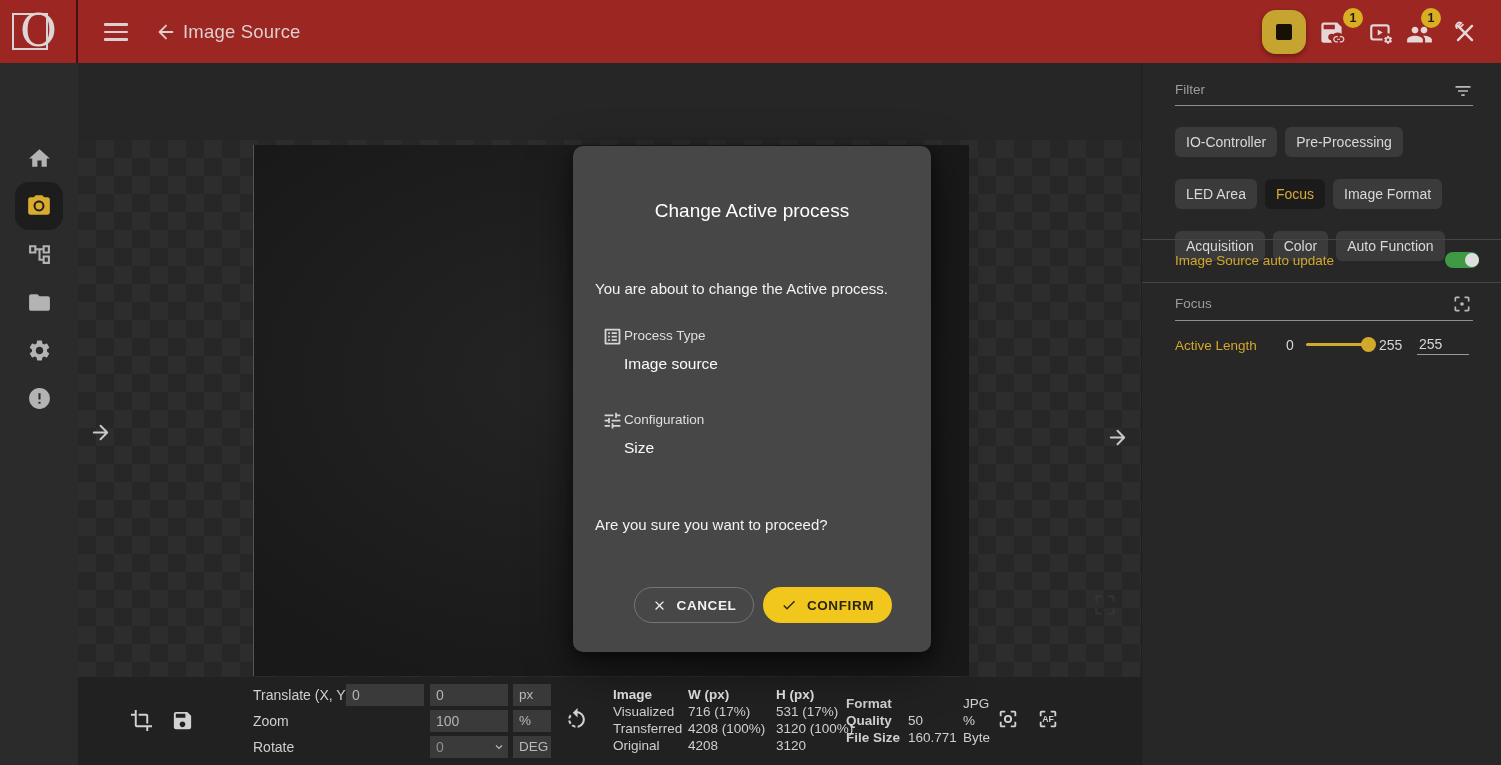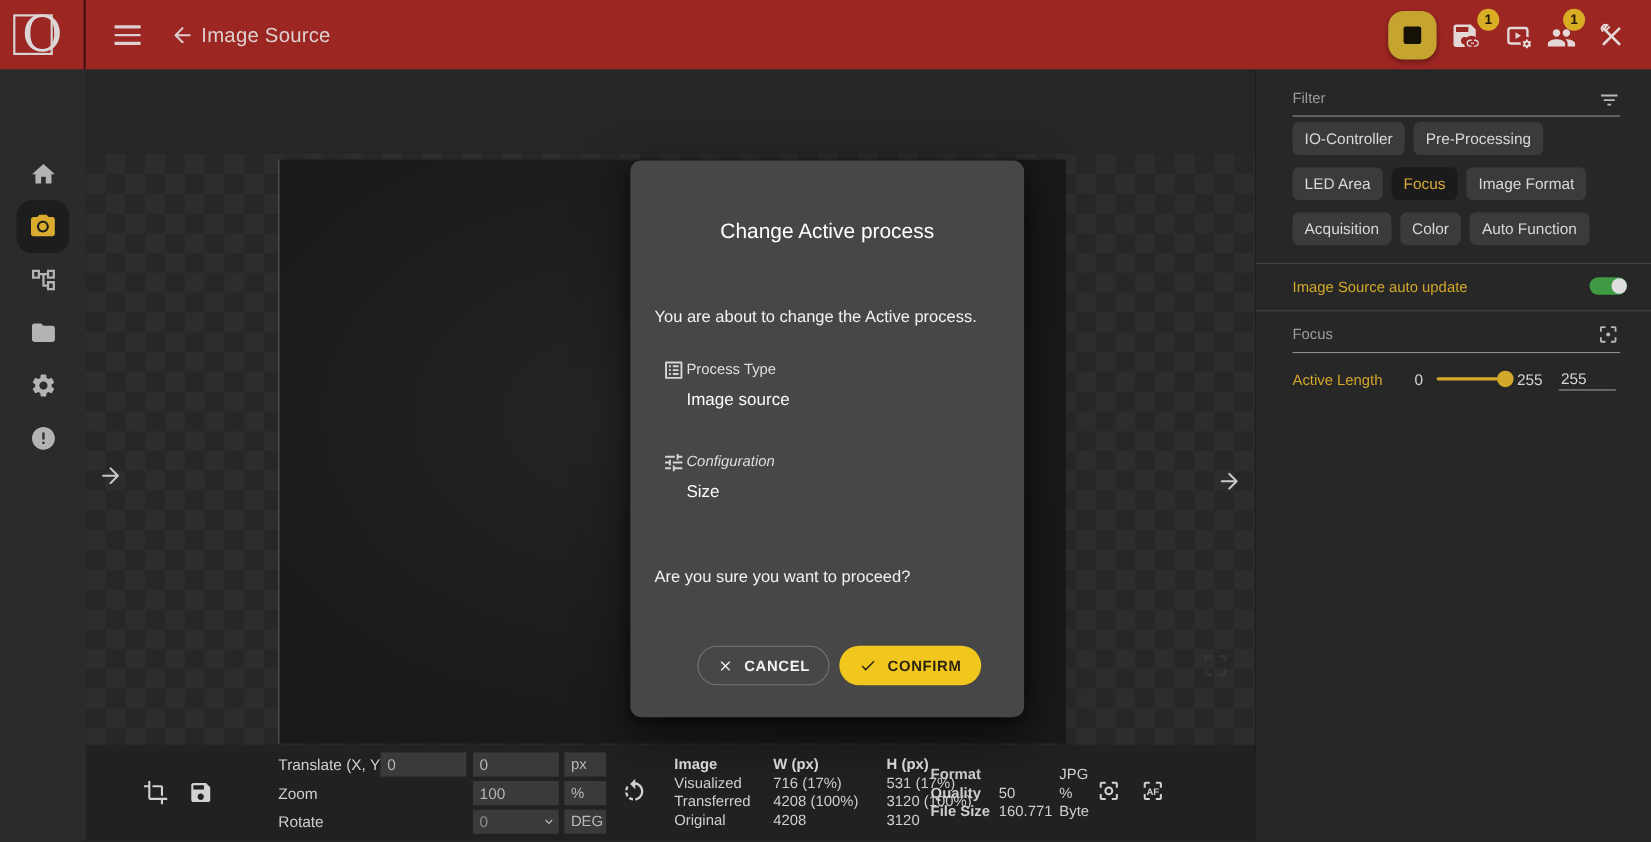--- a/index.html
+++ b/index.html
@@ -42,33 +42,33 @@
   .pan-arrow { color:#c9c9c9; }
 
   
   .bottombar { left:78px; top:677px; width:1063px; height:88px; background:#212121; z-index:3; }
   .bb-ic { color:#d2d2d2; }
   .t-label { color:#cfcfcf; font-size:14px; line-height:22px; }
   .t-input { width:78px; height:22px; background:#3a3a3a; border:none; color:#b3b3b3; font-size:14px; padding:0 6px; font-family:"Liberation Sans",sans-serif; }
   .t-unit { width:38px; height:22px; background:#3a3a3a; color:#b9b9b9; font-size:13.5px; line-height:22px; padding-left:6px; }
   .t-select { width:78px; height:22px; background:#3a3a3a; color:#8d8d8d; font-size:14px; line-height:22px; padding:0 6px; }
   .t-select svg { position:absolute; right:3px; top:5px; color:#b5b5b5; }
-  .info-grid { font-size:13.5px; color:#cfcfcf; line-height:17px;gap:15px; }
+  .info-grid { font-size:13.5px; color:#cfcfcf; line-height:17px; }
   .info-grid b { color:#e2e2e2; }
   .fmt-grid { font-size:13.5px; color:#cfcfcf; line-height:17px; }
   .shutter-btn { left:1073px; top:689px; width:58px; height:58px; background:#c5a530; border-radius:19px; box-shadow:0 3px 8px rgba(0,0,0,.45); }
   .shutter-btn svg { position:absolute; left:14px; top:14px; color:#18130a; }
 
   
   .rpanel { left:1141px; top:63px; width:360px; height:702px; background:#272727; border-left:1px solid #1f1f1f; z-index:4; }
   .rp-inner { position:absolute; left:33px; top:0; width:298px; }
   .rp-label { color:#9c9c9c; font-size:13.5px; }
   .rp-divider-strong { border-bottom:1px solid #8f8f8f; }
   .rp-divider { border-bottom:1px solid #454545; }
-  .chips { position:absolute; left:0; top:48px; width:298px; display:flex; flex-wrap:wrap; gap:11px 8px; }
+  .chips { position:absolute; left:0; top:64px; width:298px; display:flex; flex-wrap:wrap; gap:22px 8px; }
   .chip { height:30px; padding:0 11px; background:#3b3b3b; border-radius:6px; color:#d8d8d8; font-size:14px; line-height:30px; white-space:nowrap; }
   .chip.active { background:#1b1b1b; color:#d9a93a; }
   .yellow-label { color:#d2a72a; font-size:13.5px; }
   .toggle { width:34px; height:16px; border-radius:8px; background:#3f9a44; }
   .toggle .knob { position:absolute; left:20px; top:1px; width:14px; height:14px; border-radius:50%; background:#dedede; }
   .slider-track { height:3px; background:#d2a92b; border-radius:2px; }
   .slider-knob { width:15px; height:15px; border-radius:50%; background:#d2a92b; }
   .fl-minmax { color:#d6d6d6; font-size:14px; }
   .fl-input { width:52px; height:20px; background:transparent; border:none; border-bottom:1px solid #9a9a9a; color:#d6d6d6; font-size:14px; padding:0 2px 2px 2px; font-family:"Liberation Sans",sans-serif; }
 
@@ -336,21 +336,21 @@
         </svg>
     </div>
     <div class="abs m-field-label" style="left:51px; top:182px;">Process Type</div>
     <div class="abs m-field-value" style="left:51px; top:209px;">Image source</div>
 
     <div class="abs m-field-ic" style="left:29px; top:264px;">
       <svg width="21" height="21" viewBox="0 0 24 24" fill="currentColor">
           <path d="M3 17v2h6v-2H3zM3 5v2h10V5H3zm10 16v-2h8v-2h-8v-2h-2v6h2zM7 9v2H3v2h4v2h2V9H7zm14 4v-2H11v2h10zm-6-4h2V7h4V5h-4V3h-2v6z"></path>
         </svg>
     </div>
-    <div class="abs m-field-label" style="left:51px; top:266px;font-style:italic;">Configuration</div>
+    <div class="abs m-field-label" style="left:51px; top:266px;">Configuration</div>
     <div class="abs m-field-value" style="left:51px; top:293px;">Size</div>
 
     <div class="abs m-question">Are you sure you want to proceed?</div>
 
     <div class="abs btn btn-cancel">
       <svg width="15" height="15" viewBox="0 0 24 24" fill="currentColor">
           <path d="M19 6.41L17.59 5 12 10.59 6.41 5 5 6.41 10.59 12 5 17.59 6.41 19 12 13.41 17.59 19 19 17.59 13.41 12z"></path>
         </svg>
       <span>CANCEL</span>
     </div>

